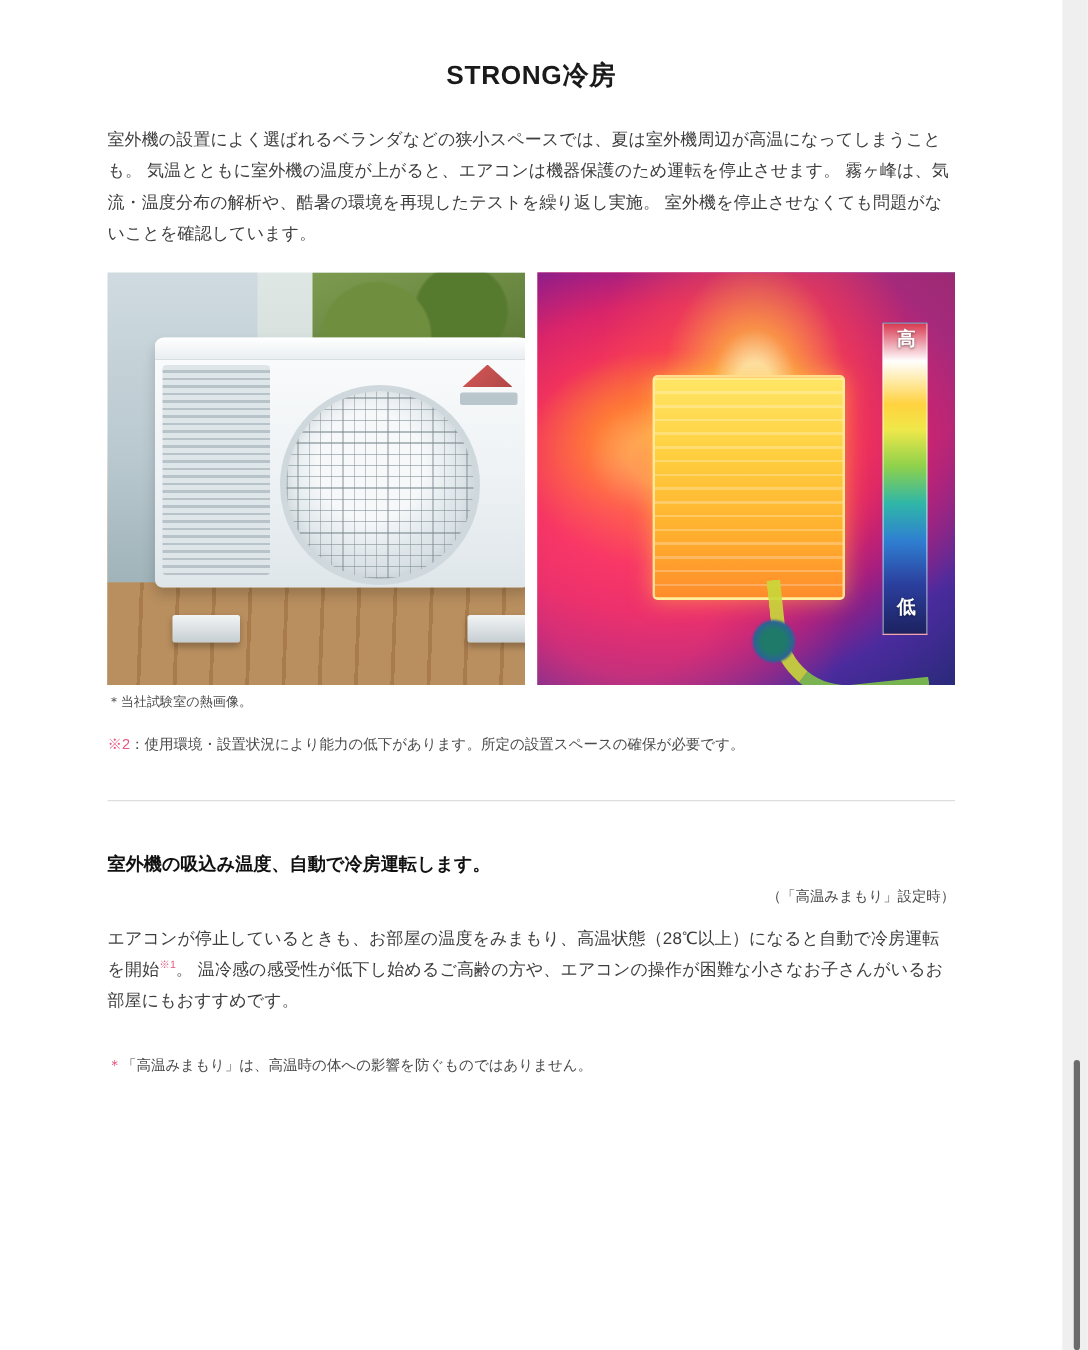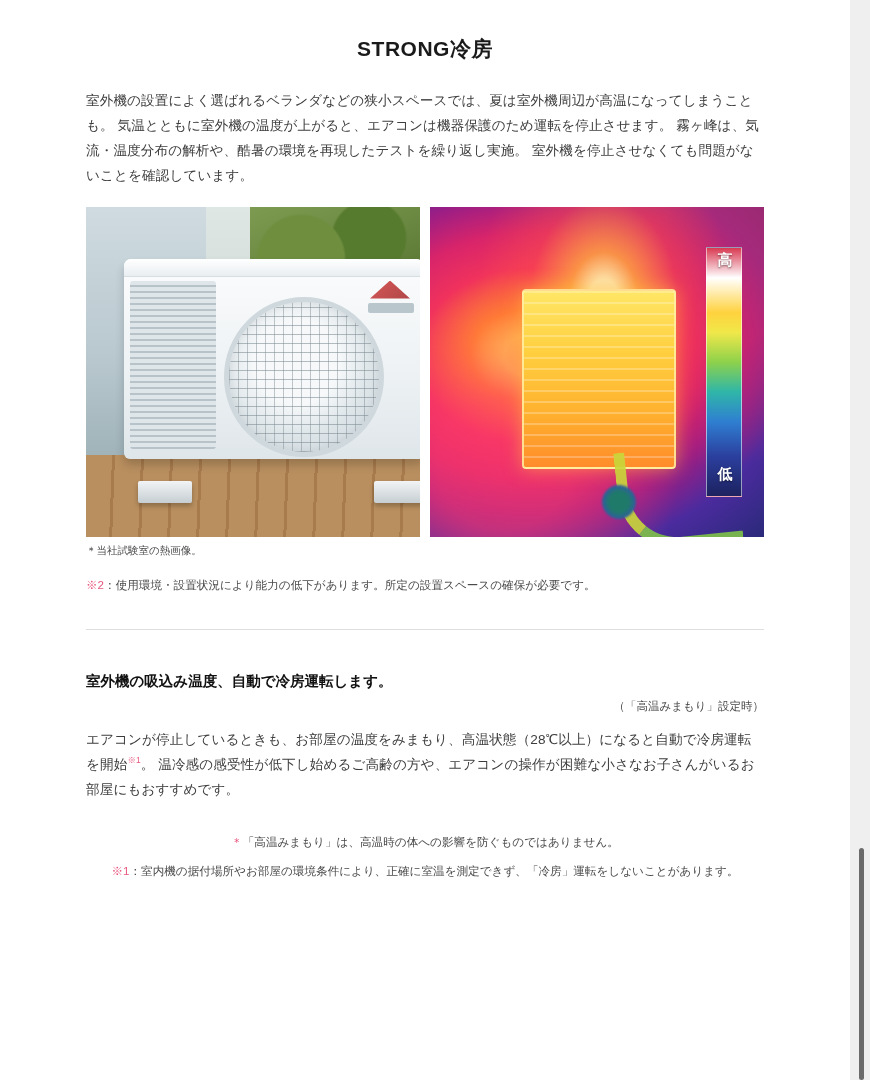--- a/index.html
+++ b/index.html
@@ -14,21 +14,21 @@
     overflow: hidden;
     position: relative;
   }
   .page {
     position: absolute;
     left: 0; top: 0;
     width: 850px;
     height: 1080px;
     background: #ffffff;
     box-sizing: border-box;
-    padding: 1px 86px 0 86px;
+    padding: 12px 86px 0 86px;
     overflow: hidden;
   }
   .right-gutter {
     position: absolute;
     right: 0; top: 0;
     width: 20px; height: 1080px;
     background: #efefef;
   }
   .scrollbar-track {
     position: absolute;
@@ -265,21 +265,21 @@
     line-height: 1.5;
   }
   .note-mark {
     color: #e8577f;
   }
   .divider {
     border: 0;
     border-top: 1px solid #dedede;
     margin: 36px 0 40px 0;
   }
-  .notes-bottom { margin-top: 30px; text-align: center; }
+  .notes-bottom { margin-top: 30px; }
   .note-line.star .note-mark { color: #e8577f; }
 </style>
 </head>
 <body>
 
 <div class="page">
 
   <h2 class="section-title">STRONG冷房</h2>
 
 
@@ -333,23 +333,20 @@
   <p class="setting-note">（「高温みまもり」設定時）</p>
 
   <p class="body-copy">
     <span>エアコンが停止しているときも、お部屋の温度をみまもり、高温状態（28℃以上）になると自動で冷房運転を開始</span><span class="sup">※1</span><span>。 温冷感の感受性が低下し始めるご高齢の方や、エアコンの操作が困難な小さなお子さんがいるお部屋にもおすすめです。</span>
   </p>
 
   <div class="notes notes-bottom">
     <p class="note-line star">
       <span class="note-mark">＊</span><span>「高温みまもり」は、高温時の体への影響を防ぐものではありません。</span>
     </p>
-    <p class="note-line">
-      <span class="note-mark">※1</span><span>：室内機の据付場所やお部屋の環境条件により、正確に室温を測定できず、「冷房」運転をしないことがあります。</span>
-    </p>
   </div>
 
 </div>
 
 <div class="right-gutter"></div>
 <div class="scrollbar-track">
   <div class="scrollbar-thumb"></div>
 </div>
 
 </body></html>

